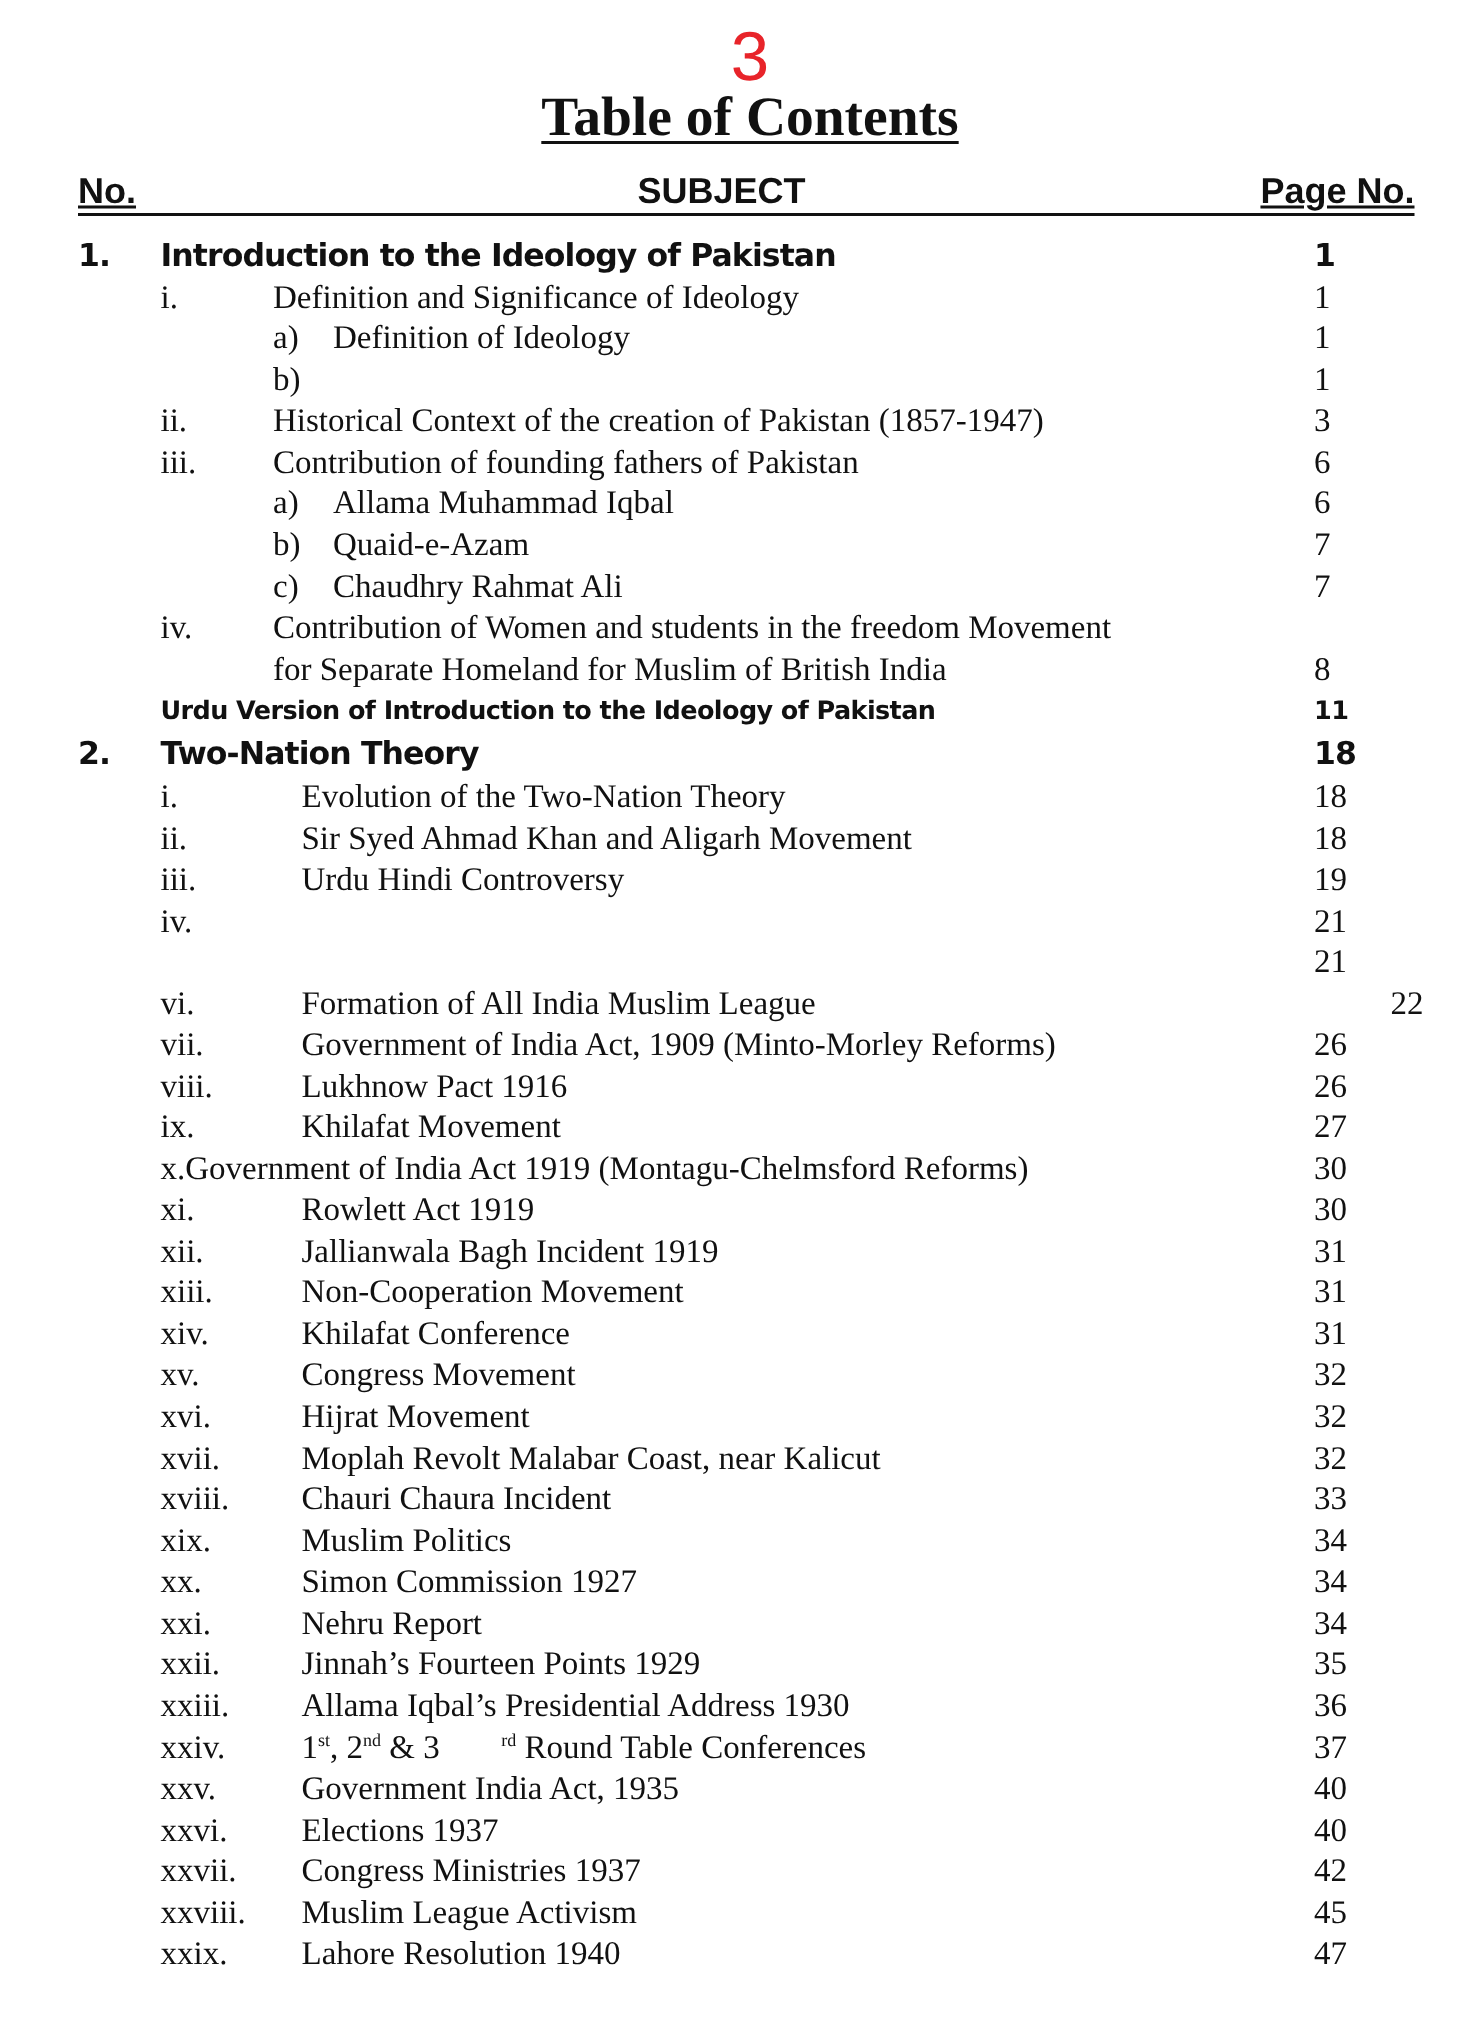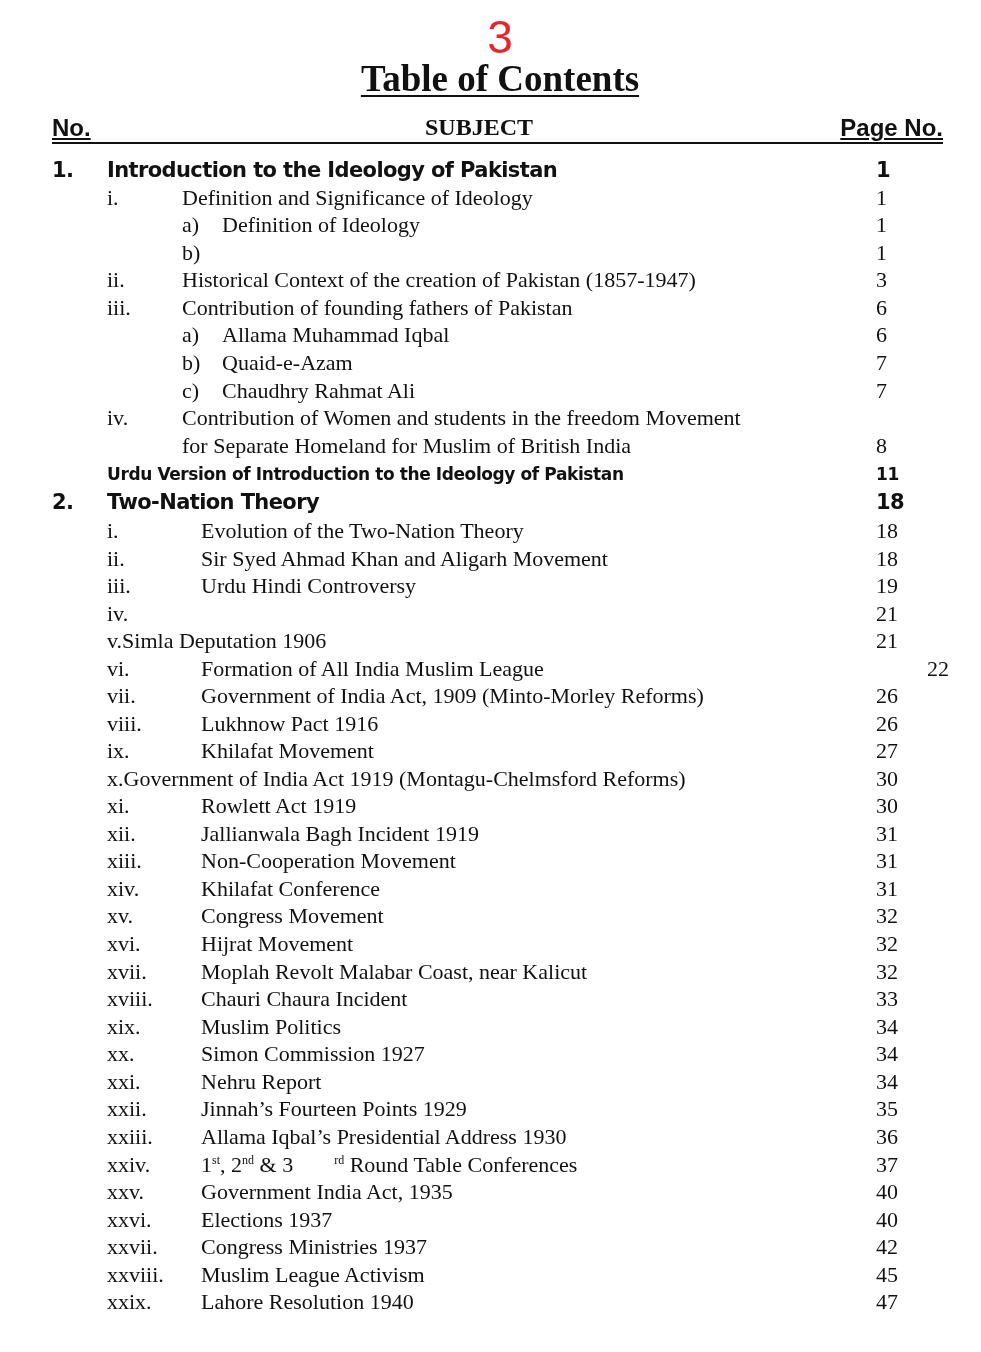--- a/index.html
+++ b/index.html
@@ -5,21 +5,21 @@
   html, body { margin: 0; padding: 0; background: #ffffff; }
   body { width: 981px; height: 1352px; position: relative; overflow: hidden; color: #111; }
   .page-num { position: absolute; left: 0; width: 1000px; top: 14px; text-align: center;
     font-family: "Liberation Sans", sans-serif; font-size: 46px; line-height: 46px; color: #e8242a; }
   .title { position: absolute; left: 0; width: 1000px; top: 58px; text-align: center;
     font-family: "Liberation Serif", serif; font-weight: bold; font-size: 37px; line-height: 42px; }
   .title span { text-decoration: underline; text-decoration-thickness: 2px; text-underline-offset: 4px; }
   .hdr { position: absolute; top: 112px; left: 52px; width: 891px; height: 30px;
     border-bottom: 2px solid #111; font-family: "Liberation Sans", sans-serif; font-weight: bold; font-size: 24px; }
   .hdr .no { position: absolute; left: 0; top: 2px; text-decoration: underline; }
-  .hdr .subj { position: absolute; left: 373px; top: 2px; font-family: Liberation Serif, serif; }
+  .hdr .subj { position: absolute; left: 373px; top: 2px; }
   .hdr .pg { position: absolute; right: 0; top: 2px; text-decoration: underline; }
   .row { position: absolute; left: 0; width: 981px; height: 28px; }
   .row span { position: absolute; white-space: nowrap; }
   .serif { font-family: "Liberation Serif", serif; font-size: 22px; line-height: 28px; }
   .chap { font-family: "DejaVu Sans", sans-serif; font-weight: bold; font-size: 21px; line-height: 28px; letter-spacing: -0.6px; }
   .urdu { font-family: "DejaVu Sans", sans-serif; font-weight: bold; font-size: 17px; line-height: 28px; letter-spacing: -0.4px; }
   sup { font-size: 12px; line-height: 0; }
 </style>
 </head>
 <body>
@@ -108,21 +108,20 @@
     <div class="row serif" style="top: 572px;">
       <span style="left: 107px;">iii.</span>
       <span style="left: 201px;">Urdu Hindi Controversy</span>
       <span style="left: 876px;">19</span>
     </div>
     <div class="row serif" style="top: 600px;">
       <span style="left: 107px;">iv.</span>
       <span style="left: 876px;">21</span>
     </div>
     <div class="row serif" style="top: 627px;">
-      <span style="left: 107px;">v.Simla Deputation 1906</span>
       <span style="left: 876px;">21</span>
     </div>
     <div class="row serif" style="top: 655px;">
       <span style="left: 107px;">vi.</span>
       <span style="left: 201px;">Formation of All India Muslim League</span>
       <span style="left: 927px;">22</span>
     </div>
     <div class="row serif" style="top: 682px;">
       <span style="left: 107px;">vii.</span>
       <span style="left: 201px;">Government of India Act, 1909 (Minto-Morley Reforms)</span>

